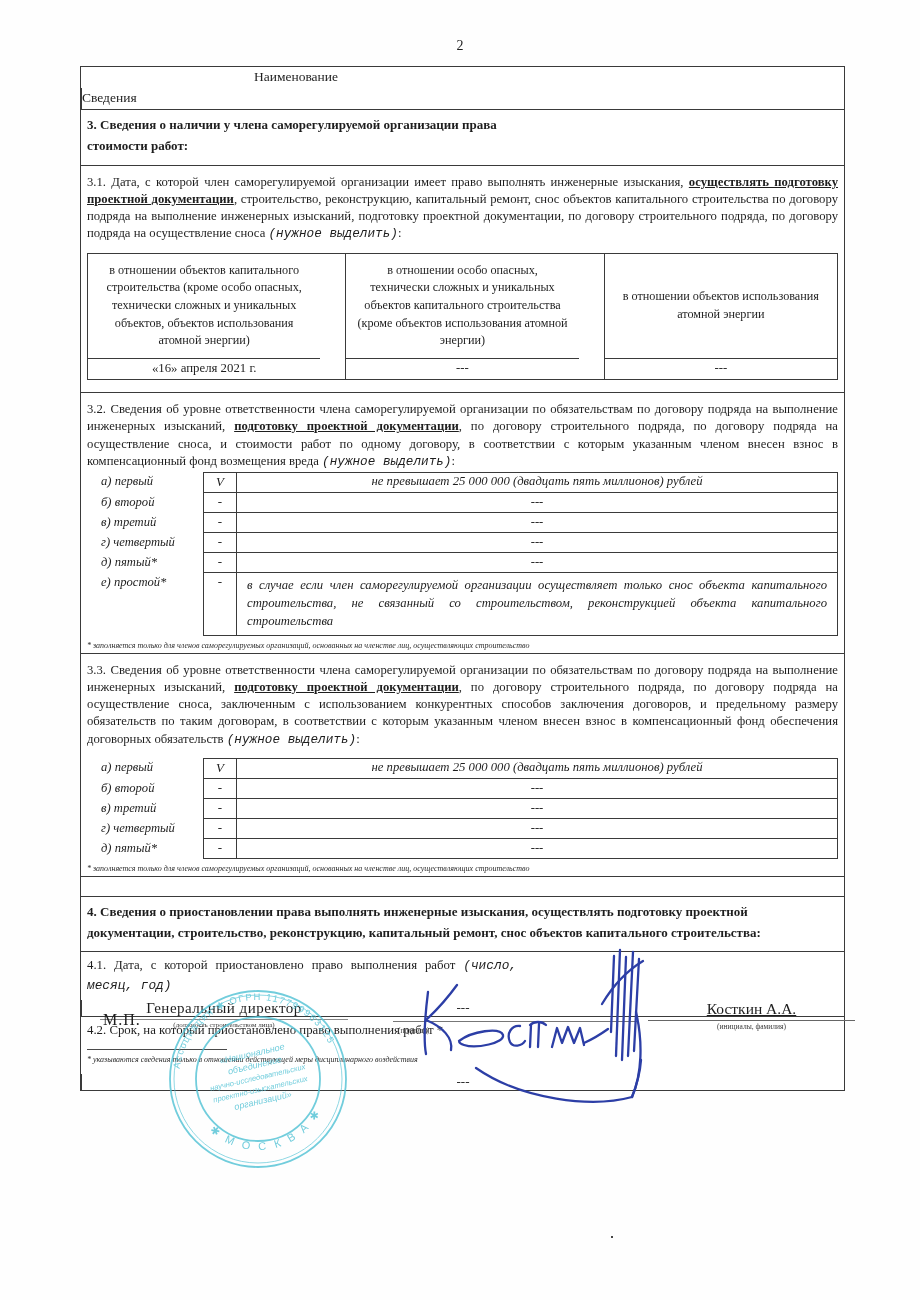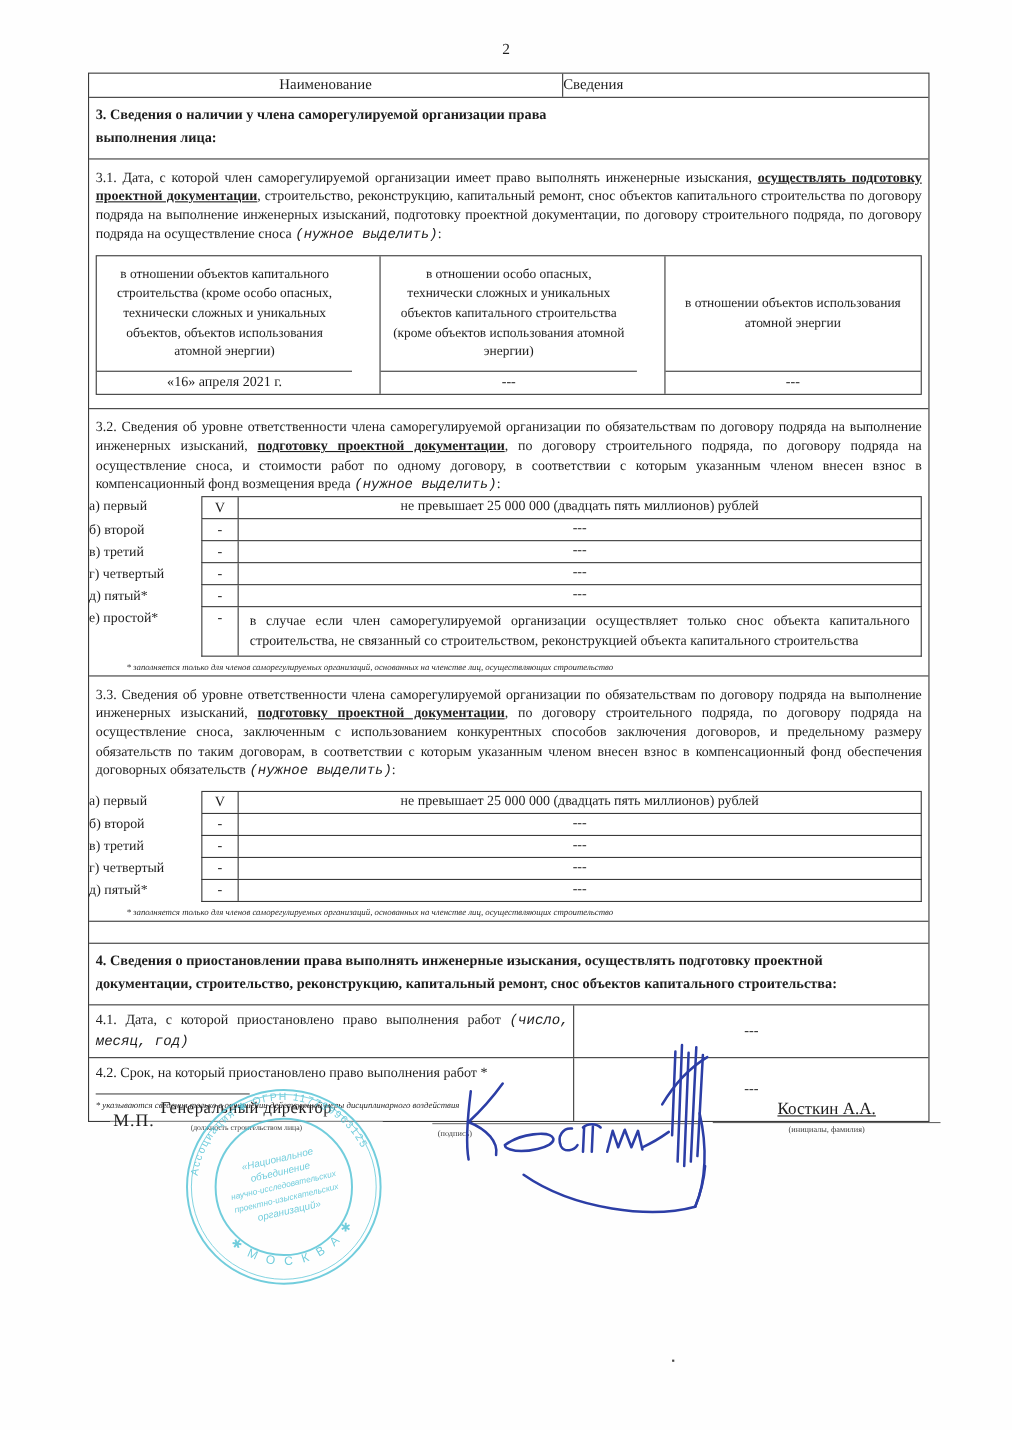--- a/index.html
+++ b/index.html
@@ -1,49 +1,49 @@
 <!DOCTYPE html>
 <html><head>
 <meta charset="utf-8">
 <style>
   html,body{margin:0;padding:0;background:#ffffff;}
   .page{position:relative;width:920px;height:1300px;background:#fefefe;overflow:hidden;
         font-family:"Liberation Serif","DejaVu Serif",serif;color:#1e1e1e;}
   .pagenum{position:absolute;top:38px;left:0;width:100%;text-align:center;font-size:14px;}
 
   .doc{position:absolute;left:80px;top:66px;width:763px;border:1.5px solid #3a3a3a;background:#fff;}
-  .row{border-top:1.4px solid #3a3a3a;}
+  .row{border-top:1.4px solid #3a3a3a;flex-direction:column;}
   .row:first-child{border-top:none;}
 
   .hdr{display:flex;}
   .hdr .c1{width:430px;text-align:center;font-size:13.5px;padding:2px 0 3px;}
   .hdr .c2{flex:1;border-left:1.4px solid #3a3a3a;text-align:left;font-size:13.5px;padding:2px 0 3px;}
 
   .sec-title{font-weight:bold;font-size:13px;line-height:1.6;padding:5px 10px 8px 6px;}
 
   .para{font-size:12.7px;line-height:1.36;text-align:justify;padding:8px 6px 0 6px;}
   .bu{font-weight:bold;text-decoration:underline;}
   .it{font-style:italic;font-family:Liberation Mono, monospace;}
 
   .obj-table{display:flex;border:1.3px solid #3a3a3a;margin:10px 6px 12px 6px;gap:25px;}
   .obj-col{width:33.333%;display:flex;flex-direction:column;}
   .obj-col + .obj-col{border-left:1.3px solid #3a3a3a;}
   .obj-h{flex:1;font-size:12.2px;line-height:1.45;text-align:center;padding:8px 10px;display:flex;align-items:center;justify-content:center;}
   .obj-v{border-top:1.3px solid #3a3a3a;text-align:center;font-size:12.8px;padding:2px 4px 3px;}
 
-  .levels{margin:2px 6px 2px 0;}
+  .levels{margin:2px 6px 2px 20px;font-style:italic;}
   .lrow{display:flex;align-items:stretch;}
   .llabel{width:102px;font-size:12.6px;padding-top:2px;}
   .lbox{flex:1;display:flex;border:1.3px solid #3a3a3a;min-height:19px;}
   .lrow + .lrow .lbox{border-top:none;}
   .lmark{width:32px;border-right:1.3px solid #3a3a3a;text-align:center;font-size:13px;padding-top:1px;}
   .lval{flex:1;text-align:center;font-size:12.7px;padding:1px 8px;}
   .lval.just{text-align:justify;line-height:1.4;padding:4px 10px;}
 
-  .fnote{font-size:8px;font-style:italic;padding:3px 6px 3px 6px;color:#2a2a2a;margin-left:28px;}
+  .fnote{font-size:8px;font-style:italic;padding:3px 6px 3px 6px;color:#2a2a2a;}
   .empty-row{height:19px;}
 
   .kv{display:flex;}
   .kv .k{width:430px;font-size:12.8px;line-height:1.45;padding:4px 4px 4px 6px;text-align:justify;}
   .kv .v{flex:1;border-left:1.4px solid #3a3a3a;display:flex;align-items:center;justify-content:center;font-size:13px;}
   .fsep{width:140px;border-top:1.3px solid #4a4a4a;margin:10px 0 2px 0;}
   .fnote2{font-size:8px;font-style:italic;color:#2a2a2a;padding:2px 0 4px 0;}
 
   .sig-left{position:absolute;left:100px;top:1000px;width:248px;text-align:center;z-index:2;}
   .sig-left .pos{font-size:15px;letter-spacing:.5px;border-bottom:1.4px solid #8a8a8a;padding-bottom:2px;}
@@ -69,21 +69,21 @@
 
   <div class="doc">
 
     <div class="row hdr">
       <div class="c1">Наименование</div>
       <div class="c2">Сведения</div>
     </div>
 
     <div class="row sec-title">
       <span>3. Сведения о наличии у члена саморегулируемой организации права</span><br>
-      <span>выполнения лица:</span>
+      <span>стоимости работ:</span>
     </div>
 
     <div class="row">
       <div class="para">
         <span>3.1. Дата, с которой член саморегулируемой организации имеет право выполнять инженерные изыскания, </span><span class="bu">осуществлять подготовку проектной документации</span><span>, строительство, реконструкцию, капитальный ремонт, снос объектов капитального строительства по договору подряда на выполнение инженерных изысканий, подготовку проектной документации, по договору строительного подряда, по договору подряда на осуществление сноса </span><span class="it">(нужное выделить)</span><span>:</span>
       </div>
       <div class="obj-table">
         <div class="obj-col">
           <div class="obj-h">в отношении объектов капитального строительства (кроме особо опасных, технически сложных и уникальных объектов, объектов использования атомной энергии)</div>
           <div class="obj-v">«16» апреля 2021 г.</div>

